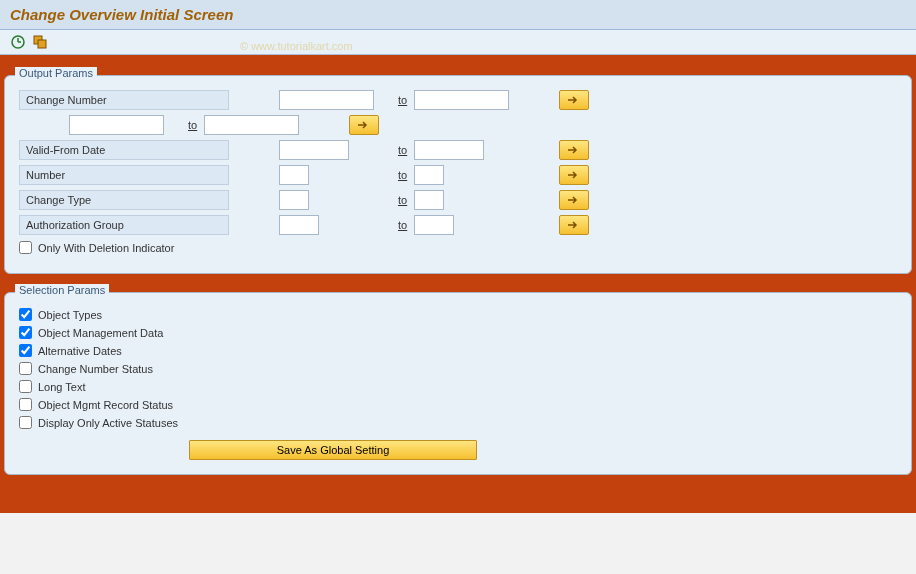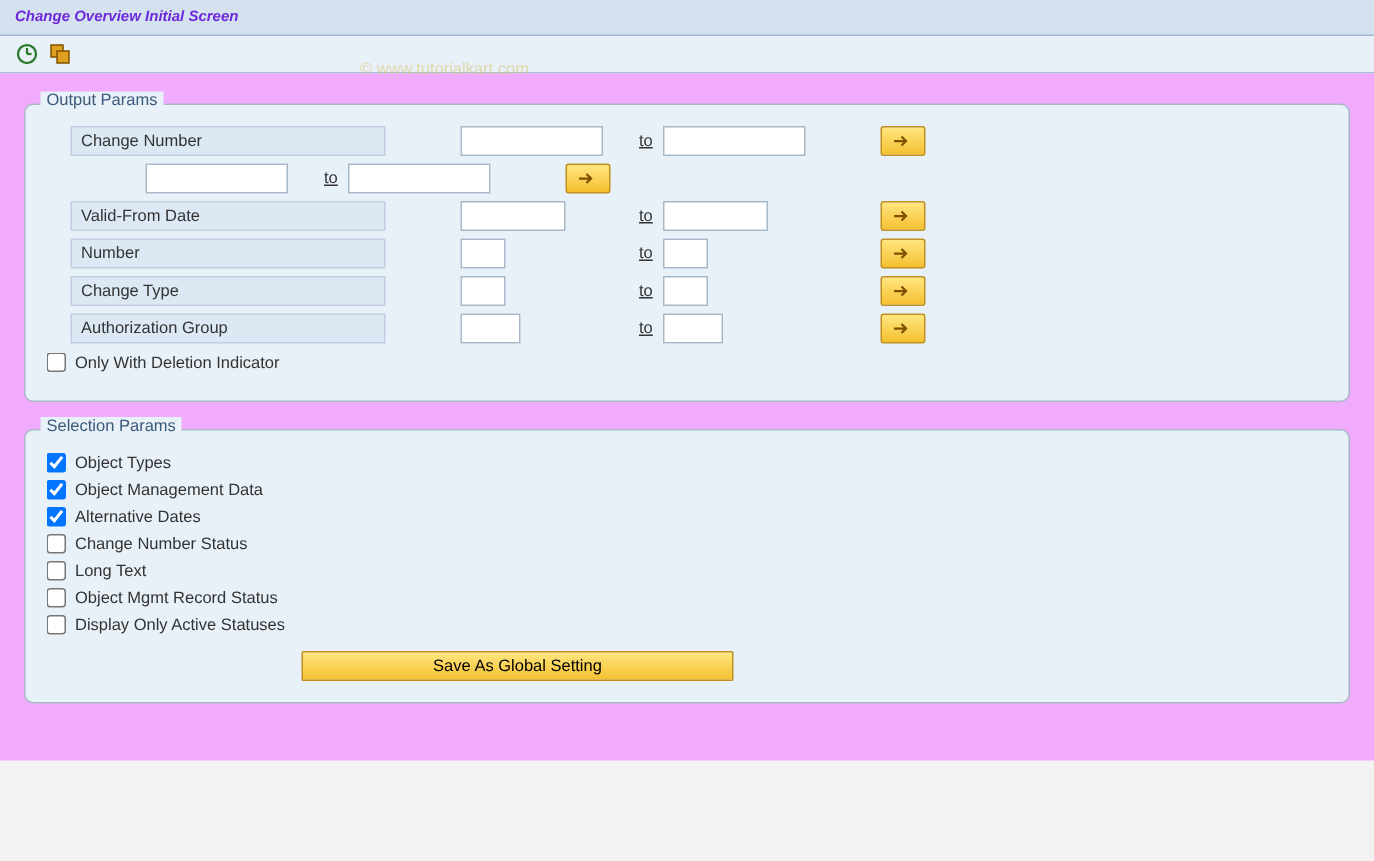--- a/index.html
+++ b/index.html
@@ -10,24 +10,24 @@
       width: 916px;
       height: 574px;
       overflow: hidden;
     }
     .header {
       background: #d4e2f0;
       border-bottom: 1px solid #9cb8d6;
       padding: 6px 10px;
     }
     .header-title {
-      font-size: 10px;
+      font-size: 15px;
       font-weight: bold;
       font-style: italic;
-      color: #6d28d9;
+      color: #a16207;
     }
     .toolbar {
       background: #e8f0f8;
       border-bottom: 1px solid #a8c0d8;
       padding: 4px 10px;
       display: flex;
       gap: 6px;
       align-items: center;
     }
     .toolbar-icon {
@@ -37,22 +37,22 @@
     }
     .watermark {
       position: absolute;
       top: 40px;
       left: 240px;
       color: rgba(220, 200, 120, 0.6);
       font-size: 11px;
       pointer-events: none;
     }
     .content {
-      padding: 20px 16px;
-      background: #f0abfc;
+      padding: 20px 4px;
+      background: #c2410c;
     }
     .group {
       border: 1px solid #a8b8c8;
       border-radius: 6px;
       margin-bottom: 18px;
       padding: 10px 14px 14px 14px;
       background: #e8f0f8;
       position: relative;
     }
     .group-title {
@@ -60,21 +60,21 @@
       top: -9px;
       left: 10px;
       background: #e8f0f8;
       padding: 0 4px;
       font-size: 11px;
       color: #3a5a7a;
     }
     .row {
       display: flex;
       align-items: center;
-      margin: 3px 16px;
+      margin: 3px 0;
       height: 22px;
     }
     .label-cell {
       width: 210px;
       background: #dce8f4;
       border: 1px solid #c0d0e0;
       padding: 3px 6px;
       font-size: 11px;
       color: #333;
       height: 20px;

